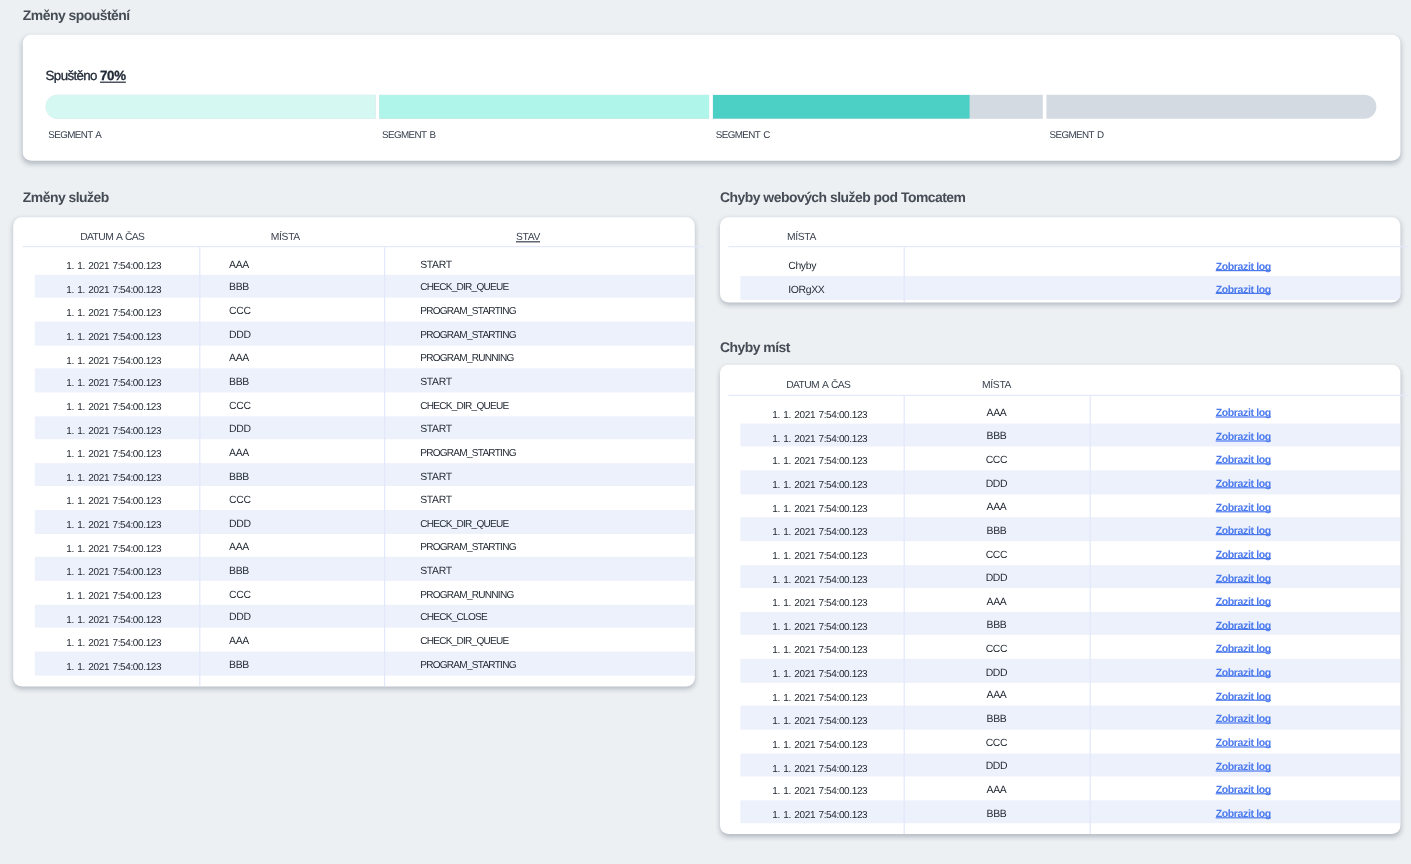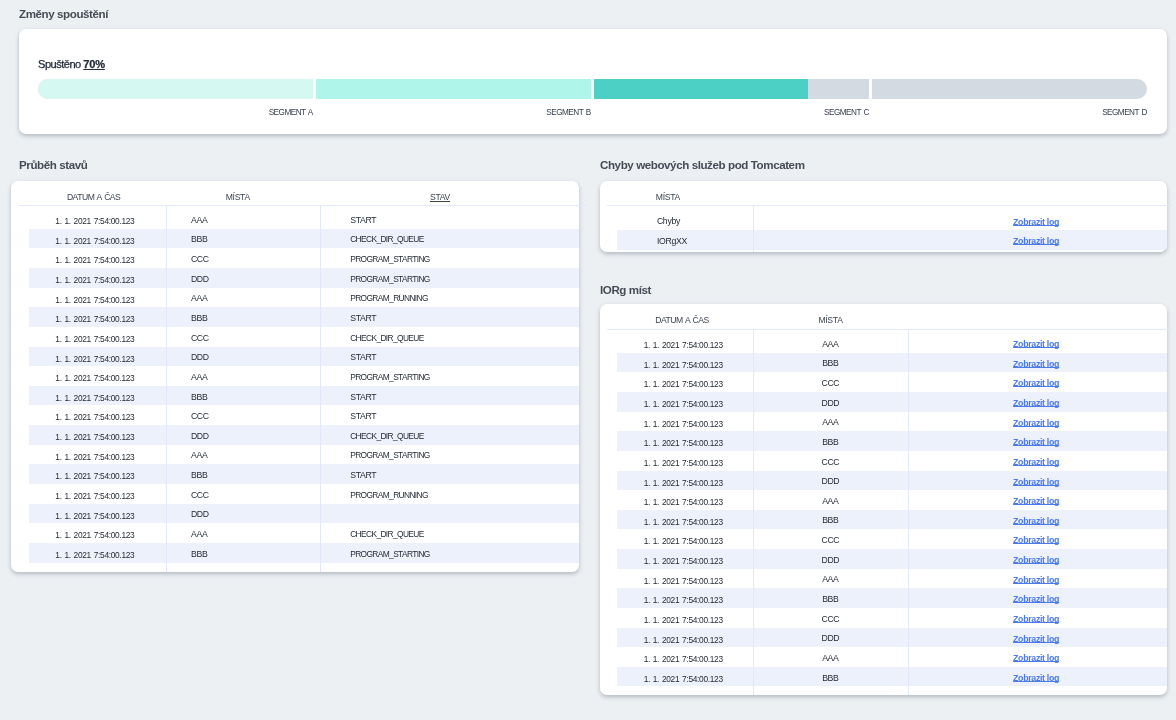--- a/index.html
+++ b/index.html
@@ -25,21 +25,21 @@
      color:#222b38;letter-spacing:-0.52px;line-height:13px;
      -webkit-text-stroke:0.25px #222b38;}
   .run-label .pct{font-weight:bold;letter-spacing:-0.2px;text-decoration:underline;}
   .pbar{position:absolute;left:19px;top:50px;width:1109px;height:20px;display:flex;gap:3.5px;}
   .seg{height:20px;flex:1;position:relative;overflow:hidden;}
   .seg:first-child{border-radius:10px 0 0 10px;}
   .seg:last-child{border-radius:0 10px 10px 0;}
   .seg .fill{position:absolute;left:0;top:0;bottom:0;}
   .seglabels{position:absolute;left:19px;top:77.6px;width:1109px;height:12px;display:flex;gap:3.5px;}
   .seglabels div{flex:1;font-size:8.2px;color:#343d4b;letter-spacing:-0.52px;word-spacing:1px;
-     padding-left:2.3px;line-height:12px;text-align:right;}
+     padding-left:2.3px;line-height:12px;}
 
   
   .tcard{overflow:hidden;}
   .hcell{position:absolute;font-size:8.6px;color:#3a4350;letter-spacing:-0.5px;word-spacing:0.9px;
      text-align:center;white-space:nowrap;}
   .hcell.oneword{letter-spacing:-0.28px;}
   .hline{position:absolute;height:1px;background:#e3e8fa;}
   .trow{position:absolute;z-index:1;}
   .trow.odd{background:#edf1fc;}
   .tcell{position:absolute;top:0;white-space:nowrap;overflow:hidden;
@@ -78,21 +78,21 @@
         <div class="seg" style="background: rgb(212, 218, 226);"></div>
       </div>
     <div class="seglabels" id="seglabels">
         <div>SEGMENT A</div>
         <div>SEGMENT B</div>
         <div>SEGMENT C</div>
         <div>SEGMENT D</div>
       </div>
   </div>
 
-  <div class="section-title" id="state-title" style="left: 19px; top: 158.4px;">Průběh stavů</div>
+  <div class="section-title" id="state-title" style="left: 19px; top: 158.4px;">Změny služeb</div>
   <div class="card tcard" id="state-card" style="left: 11px; top: 180.6px; width: 568px; height: 391.2px;">
       <div class="hcell" style="left: -17.4px; width: 200px; top: 11px; height: 11px; line-height: 11px;">DATUM A ČAS</div>
       <div class="hcell oneword" style="left: 126.8px; width: 200px; top: 11px; height: 11px; line-height: 11px;">MÍSTA</div>
       <div class="hcell oneword" style="left: 329px; width: 200px; top: 11px; height: 11px; line-height: 11px; text-decoration: underline;">STAV</div>
       <div class="vline" style="left: 154.5px; top: 25.7px; height: 365.5px;"></div>
       <div class="vline" style="left: 308.8px; top: 25.7px; height: 365.5px;"></div>
       <div class="trow" style="left: 18.3px; width: 549.7px; top: 28.5px; height: 19.64px;">
         <div class="tcell c-date" style="height: 19.64px; line-height: 24.24px; left: 26px; width: 110px; text-align: left;">1. 1. 2021 7:54:00.123</div>
         <div class="tcell c-short" style="height: 19.64px; line-height: 24.24px; left: 161.6px; width: 128px; text-align: left;">AAA</div>
         <div class="tcell c-short" style="height: 19.64px; line-height: 24.24px; left: 320.9px; width: 220px; text-align: left;">START</div>
@@ -163,20 +163,21 @@
         <div class="tcell c-short" style="height: 19.64px; line-height: 24.24px; left: 320.9px; width: 220px; text-align: left;">START</div>
       </div>
       <div class="trow" style="left: 18.3px; width: 549.7px; top: 303.46px; height: 19.64px;">
         <div class="tcell c-date" style="height: 19.64px; line-height: 24.24px; left: 26px; width: 110px; text-align: left;">1. 1. 2021 7:54:00.123</div>
         <div class="tcell c-short" style="height: 19.64px; line-height: 24.24px; left: 161.6px; width: 128px; text-align: left;">CCC</div>
         <div class="tcell c-code" style="height: 19.64px; line-height: 24.24px; left: 320.9px; width: 220px; text-align: left;">PROGRAM_RUNNING</div>
       </div>
       <div class="trow odd" style="left: 18.3px; width: 549.7px; top: 323.1px; height: 19.64px;">
         <div class="tcell c-date" style="height: 19.64px; line-height: 24.24px; left: 26px; width: 110px; text-align: left;">1. 1. 2021 7:54:00.123</div>
         <div class="tcell c-short" style="height: 19.64px; line-height: 24.24px; left: 161.6px; width: 128px; text-align: left;">DDD</div>
+        <div class="tcell c-code" style="height: 19.64px; line-height: 24.24px; left: 320.9px; width: 220px; text-align: left;">CHECK_CLOSE</div>
       </div>
       <div class="trow" style="left: 18.3px; width: 549.7px; top: 342.74px; height: 19.64px;">
         <div class="tcell c-date" style="height: 19.64px; line-height: 24.24px; left: 26px; width: 110px; text-align: left;">1. 1. 2021 7:54:00.123</div>
         <div class="tcell c-short" style="height: 19.64px; line-height: 24.24px; left: 161.6px; width: 128px; text-align: left;">AAA</div>
         <div class="tcell c-code" style="height: 19.64px; line-height: 24.24px; left: 320.9px; width: 220px; text-align: left;">CHECK_DIR_QUEUE</div>
       </div>
       <div class="trow odd" style="left: 18.3px; width: 549.7px; top: 362.38px; height: 19.64px;">
         <div class="tcell c-date" style="height: 19.64px; line-height: 24.24px; left: 26px; width: 110px; text-align: left;">1. 1. 2021 7:54:00.123</div>
         <div class="tcell c-short" style="height: 19.64px; line-height: 24.24px; left: 161.6px; width: 128px; text-align: left;">BBB</div>
         <div class="tcell c-code" style="height: 19.64px; line-height: 24.24px; left: 320.9px; width: 220px; text-align: left;">PROGRAM_STARTING</div>
@@ -192,21 +193,21 @@
         <div class="tcell c-short" style="height: 19.64px; line-height: 24.24px; left: 39.7px; width: 120px; text-align: left;">Chyby</div>
         <div class="tcell c-link" style="height: 19.64px; line-height: 24.24px; left: 318.9px; width: 200px; text-align: center;"><a class="zlog" href="#">Zobrazit log</a></div>
       </div>
       <div class="trow odd" style="left: 17.2px; width: 549.8px; top: 49.14px; height: 19.64px;">
         <div class="tcell c-short" style="height: 19.64px; line-height: 24.24px; left: 39.7px; width: 120px; text-align: left;">IORgXX</div>
         <div class="tcell c-link" style="height: 19.64px; line-height: 24.24px; left: 318.9px; width: 200px; text-align: center;"><a class="zlog" href="#">Zobrazit log</a></div>
       </div>
     </div>
   <div class="hline" id="tomcat-hline" style="left: 607px; top: 205.05px; width: 567.2px;"></div>
 
-  <div class="section-title" id="err-title" style="left: 600px; top: 282.9px;">IORg míst</div>
+  <div class="section-title" id="err-title" style="left: 600px; top: 282.9px;">Chyby míst</div>
   <div class="card tcard" id="err-card" style="left: 600px; top: 303.5px; width: 567px; height: 391.5px;">
       <div class="hcell" style="left: -18.1px; width: 200px; top: 11.7px; height: 11px; line-height: 11px;">DATUM A ČAS</div>
       <div class="hcell oneword" style="left: 130.5px; width: 200px; top: 11.7px; height: 11px; line-height: 11px;">MÍSTA</div>
       <div class="vline" style="left: 153.2px; top: 26.2px; height: 365.3px;"></div>
       <div class="vline" style="left: 307.7px; top: 26.2px; height: 365.3px;"></div>
       <div class="trow" style="left: 17.2px; width: 549.8px; top: 29.6px; height: 19.63px;">
         <div class="tcell c-date" style="height: 19.63px; line-height: 24.23px; left: -34px; width: 200px; text-align: center;">1. 1. 2021 7:54:00.123</div>
         <div class="tcell c-short" style="height: 19.63px; line-height: 24.23px; left: 113.2px; width: 200px; text-align: center;">AAA</div>
         <div class="tcell c-link" style="height: 19.63px; line-height: 24.23px; left: 318.9px; width: 200px; text-align: center;"><a class="zlog" href="#">Zobrazit log</a></div>
       </div>

